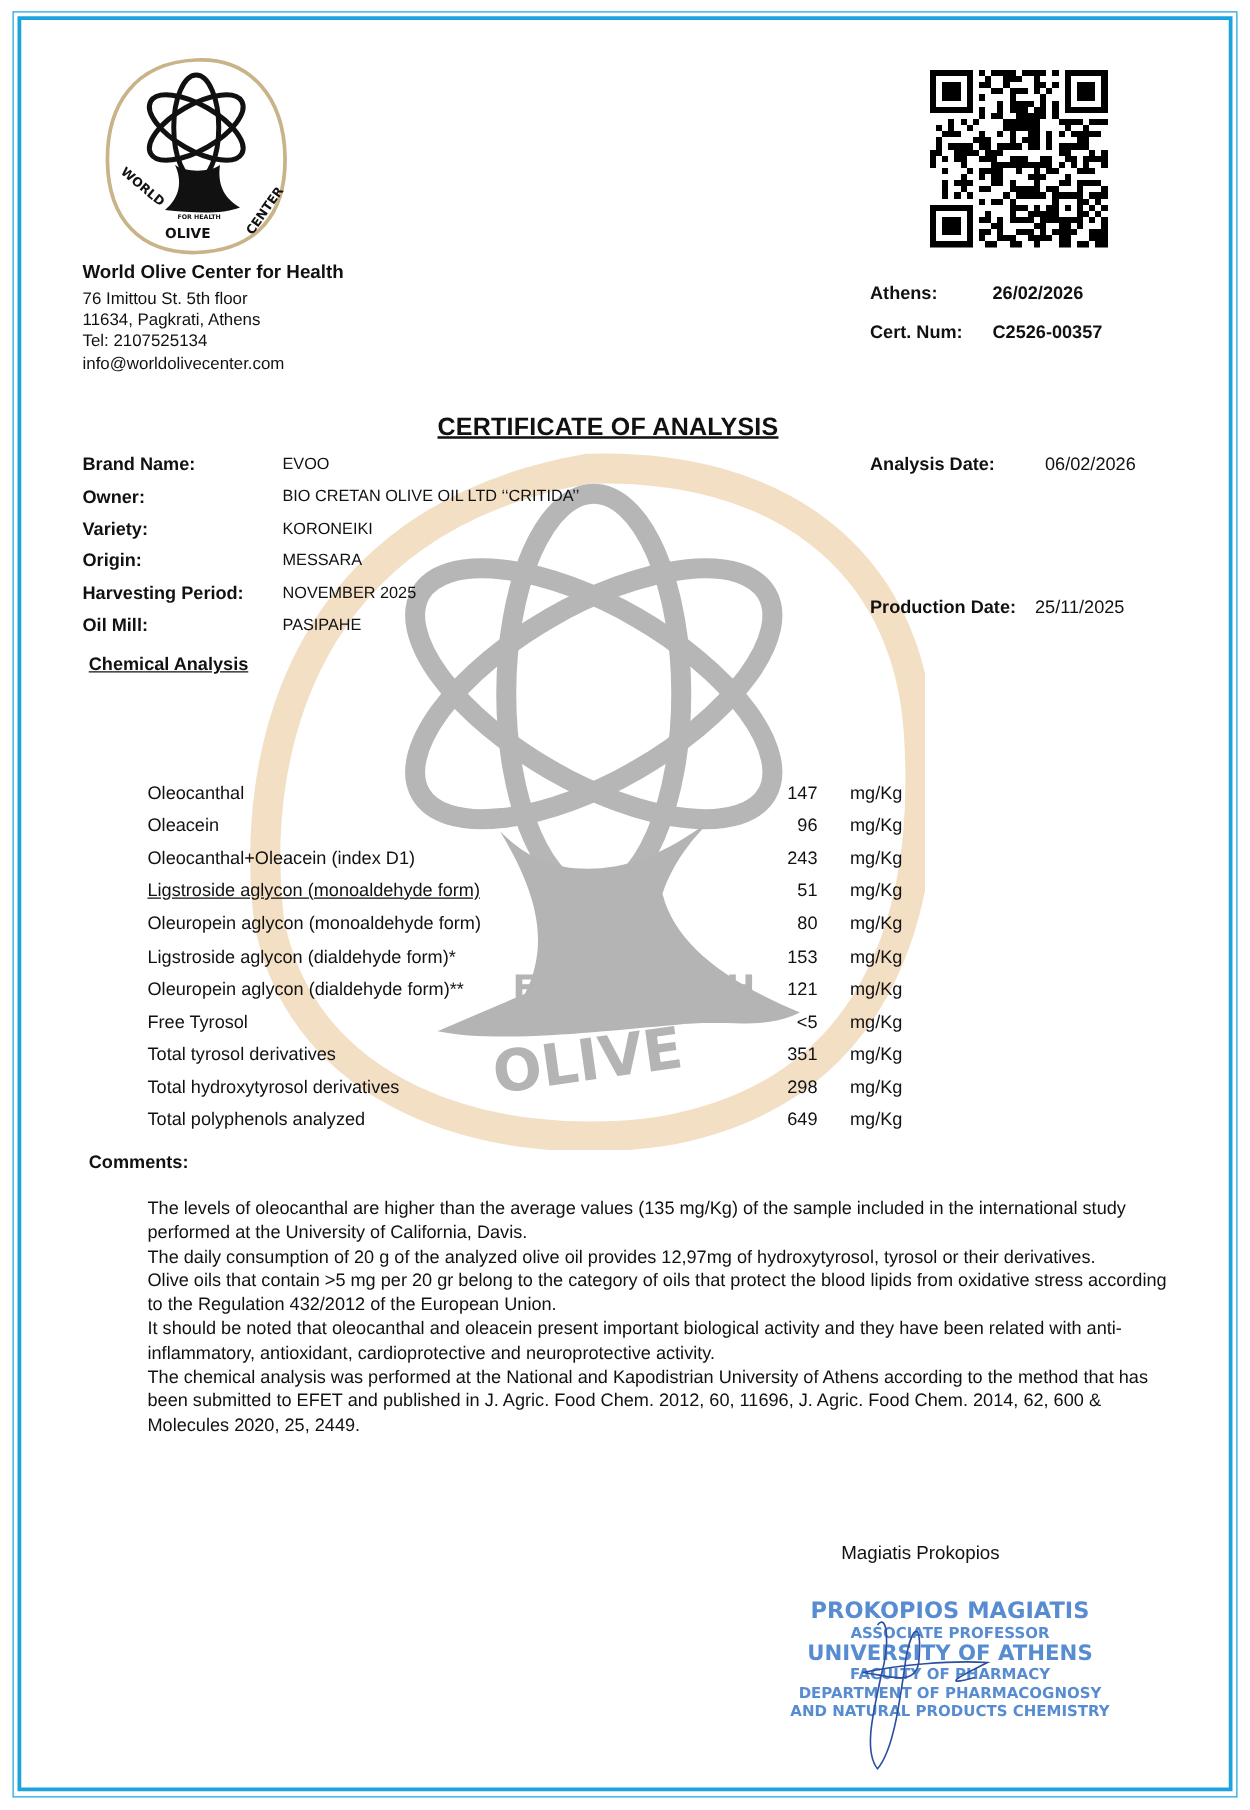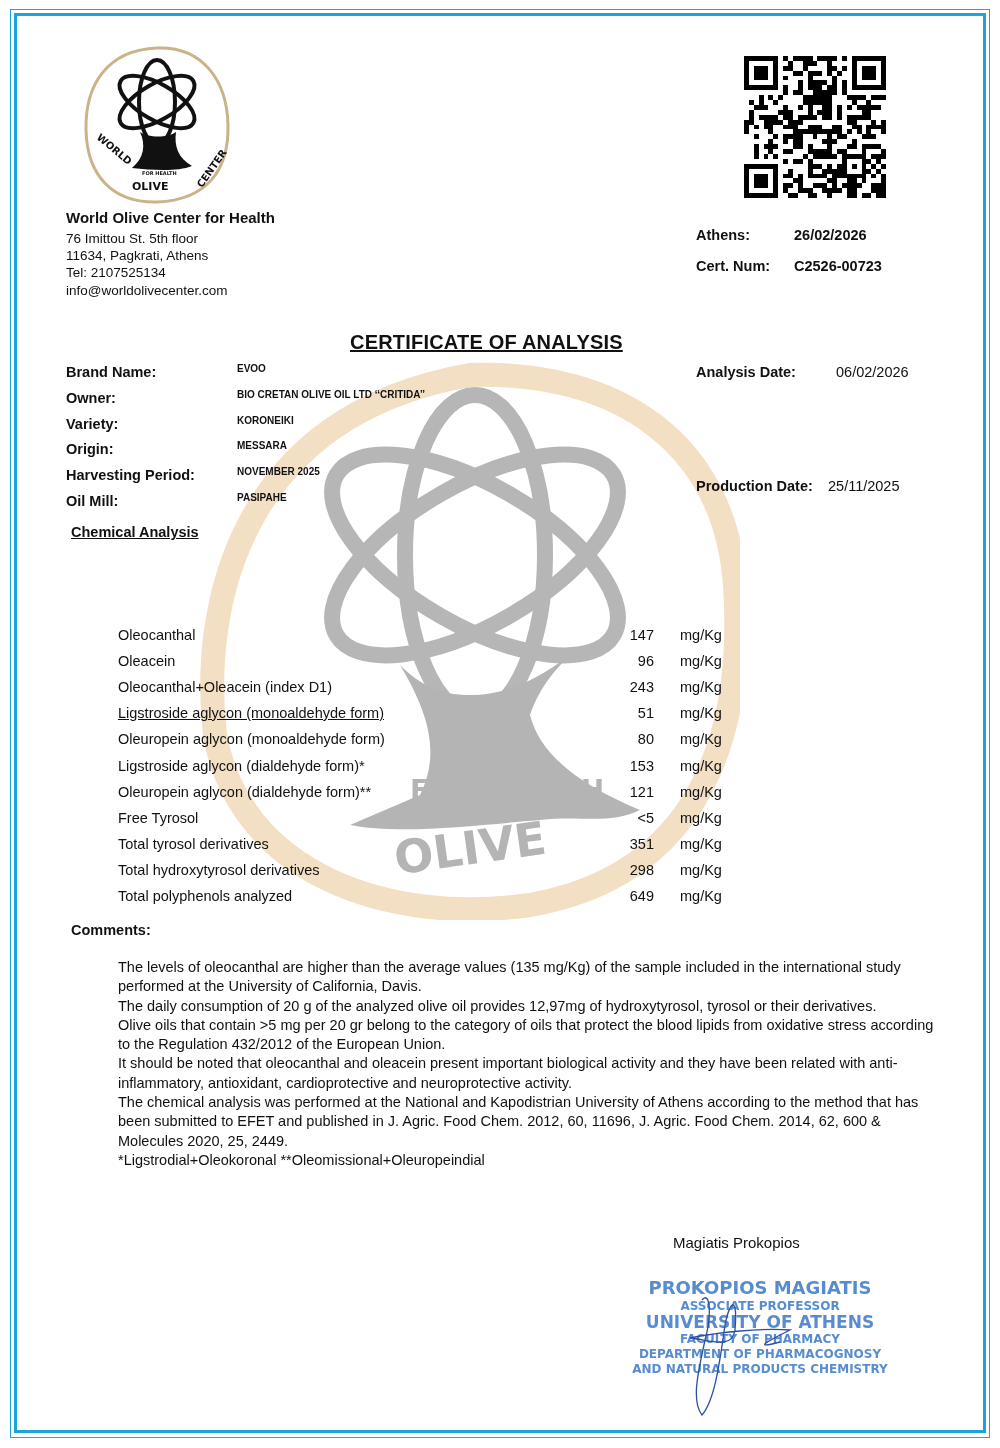--- a/index.html
+++ b/index.html
@@ -11,21 +11,21 @@
                   border:3px solid #1ea4dc; box-sizing:border-box; }
   .abs { position:absolute; }
   .logo { left:82px; top:40px; width:150px; height:168px; }
   .org-name { left:66px; top:209px; font-size:15px; font-weight:bold; }
   .org-line { left:66px; font-size:13.5px; }
   .qr { left:743px; top:56px; width:144px; height:142px; }
   .meta-label { font-size:14.5px; font-weight:bold; }
   .meta-value { font-size:14.5px; font-weight:bold; }
   .title { left:350px; top:331px; font-size:20px; font-weight:bold; text-decoration:underline; letter-spacing:0.2px; }
   .field-label { left:66px; font-size:14.5px; font-weight:bold; }
-  .field-value { left:237px; font-size:10px;font-weight:bold; }
+  .field-value { left:226px; font-size:13px; }
   .right-label { left:696px; font-size:14.5px; font-weight:bold; }
   .right-value { left:836px; font-size:14.5px; }
   .section-head { left:71px; top:524px; font-size:14.5px; font-weight:bold; text-decoration:underline; }
   .watermark { left:200px; top:355px; width:540px; height:565px; opacity:1; }
   .row-name { left:118px; font-size:14.5px; }
   .row-val { left:590px; width:64px; text-align:right; font-size:14.5px; }
   .row-unit { left:680px; font-size:14.5px; }
   .comments-head { left:71px; top:922px; font-size:14.5px; font-weight:bold; }
   .comments { left:118px; top:958px; width:830px; font-size:14.5px; line-height:19.3px; }
   .comments p { margin:0; }
@@ -407,21 +407,21 @@
     <rect x="1" y="23" width="5" height="5" fill="#fff"></rect>
     <rect x="2" y="24" width="3" height="3" fill="#000"></rect>
     <rect x="20" y="20" width="5" height="5" fill="#000"></rect>
     <rect x="21" y="21" width="3" height="3" fill="#fff"></rect>
     <rect x="22" y="22" width="1" height="1" fill="#000"></rect>
   </svg>
 
 <div class="abs meta-label" style="left:696px; top:227px">Athens:</div>
 <div class="abs meta-value" style="left:794px; top:227px">26/02/2026</div>
 <div class="abs meta-label" style="left:696px; top:258px">Cert. Num:</div>
-<div class="abs meta-value" style="left:794px; top:258px">C2526-00723</div>
+<div class="abs meta-value" style="left:794px; top:258px">C2526-00357</div>
 
 <div class="abs title">CERTIFICATE OF ANALYSIS</div>
 
 <div>
   <div class="abs field-label" style="top:364px">Brand Name:</div>
   <div class="abs field-value" style="top:363px">EVOO</div>
   <div class="abs field-label" style="top:390px">Owner:</div>
   <div class="abs field-value" style="top:389px">BIO CRETAN OLIVE OIL LTD ‘‘CRITIDA’’</div>
   <div class="abs field-label" style="top:416px">Variety:</div>
   <div class="abs field-value" style="top:415px">KORONEIKI</div>
@@ -498,21 +498,20 @@
     </div>
   </div>
 
 <div class="abs comments-head">Comments:</div>
 <div class="abs comments">
   <p>The levels of oleocanthal are higher than the average values (135 mg/Kg) of the sample included in the international study performed at the University of California, Davis.</p>
   <p>The daily consumption of 20 g of the analyzed olive oil provides 12,97mg of hydroxytyrosol, tyrosol or their derivatives.</p>
   <p> Olive oils that contain &gt;5 mg per 20 gr belong to the category of oils that protect the blood lipids from oxidative stress according to the Regulation 432/2012 of the European Union.</p>
   <p>It should be noted that oleocanthal and oleacein present important biological activity and they have been related with anti-inflammatory, antioxidant, cardioprotective and neuroprotective activity.</p>
   <p>The chemical analysis was performed at the National and Kapodistrian University of Athens according to the method that has been submitted to EFET and published in J. Agric. Food Chem. 2012, 60, 11696, J. Agric. Food Chem. 2014, 62, 600 &amp; Molecules 2020, 25, 2449.</p>
-  <p>*Ligstrodial+Oleokoronal **Oleomissional+Oleuropeindial</p>
 </div>
 
 <div class="abs signer">Magiatis Prokopios</div>
 
 <svg class="abs stamp" viewBox="0 0 280 155">
   <g fill="#3a78c8" font-family="DejaVu Sans, sans-serif" font-weight="bold" text-anchor="middle" opacity="0.85">
     <text x="140" y="24" font-size="18">PROKOPIOS MAGIATIS</text>
     <text x="140" y="40" font-size="12">ASSOCIATE PROFESSOR</text>
     <text x="140" y="58" font-size="17">UNIVERSITY OF ATHENS</text>
     <text x="140" y="73" font-size="12">FACULTY OF PHARMACY</text>

